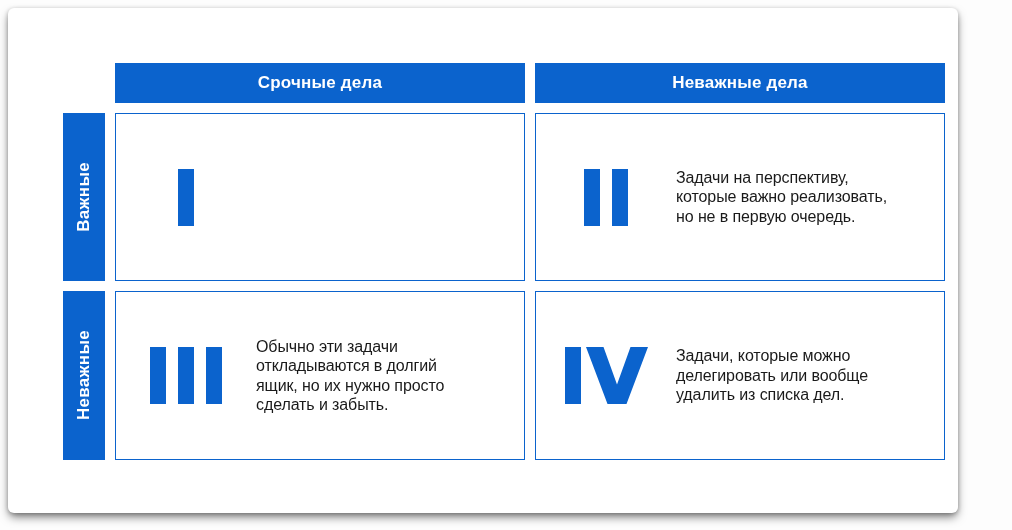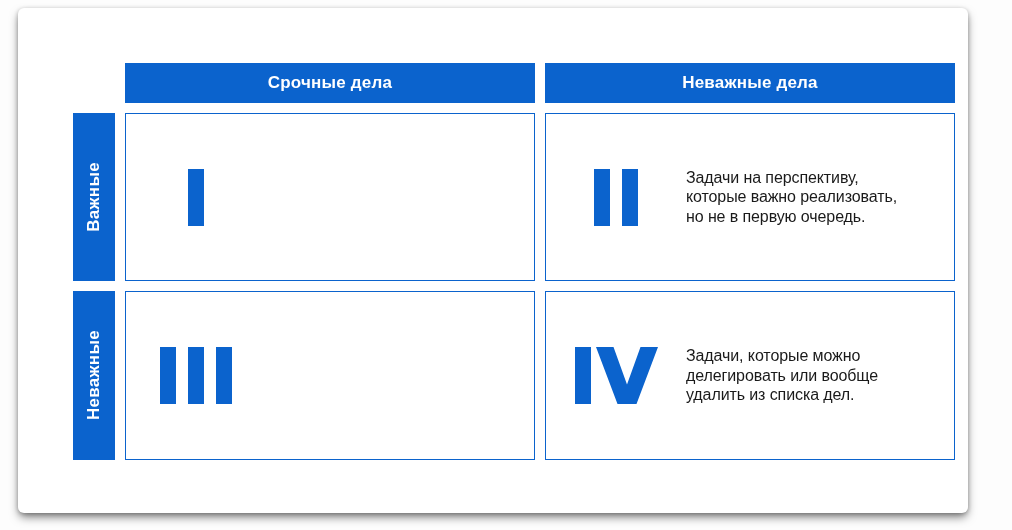--- a/index.html
+++ b/index.html
@@ -1,20 +1,20 @@
 <!DOCTYPE html>
 <html style="--accent: #0b63cd; --ink: #1a1a1a;"><head>
 <meta charset="utf-8">
 <style>
   :root { --accent:#0b63cd; --ink:#1a1a1a; }
   * { box-sizing:border-box; margin:0; padding:0; }
   html,body { width:1012px; height:530px; background:#fdfdfd; overflow:hidden;
               font-family:"Liberation Sans","DejaVu Sans",sans-serif; }
   .card {
-    position:absolute; left:18px; top:8px; width:950px; height:505px;
+    position:absolute; left:8px; top:8px; width:950px; height:505px;
     background:#ffffff; border-radius:6px;
     box-shadow:0 5px 10px -1px rgba(0,0,0,.50), 0 1px 4px rgba(0,0,0,.22);
   }
   .matrix {
     position:absolute; left:55px; top:55px;
     display:grid;
     grid-template-columns:42px 410px 410px;
     grid-template-rows:40px 168px 169px;
     column-gap:10px; row-gap:10px;
   }
@@ -90,20 +90,24 @@
     </div>
 
     <div class="quad">
       <div class="numcol">
         <div class="numeral">
             <div class="bar"></div>
             <div class="bar"></div>
             <div class="bar"></div>
           </div>
       </div>
+      <div class="desc">Обычно эти задачи
+откладываются в долгий
+ящик, но их нужно просто
+сделать и забыть.</div>
     </div>
 
     <div class="quad">
       <div class="numcol">
         <div class="numeral">
             <div class="bar"></div>
             <svg width="62" height="57" viewBox="0 0 62 57">
               <polygon points="0,0 17.5,0 31,37.5 44.5,0 62,0 40.5,57 21.5,57" fill="#0b63cd"></polygon>
             </svg>
           </div>

